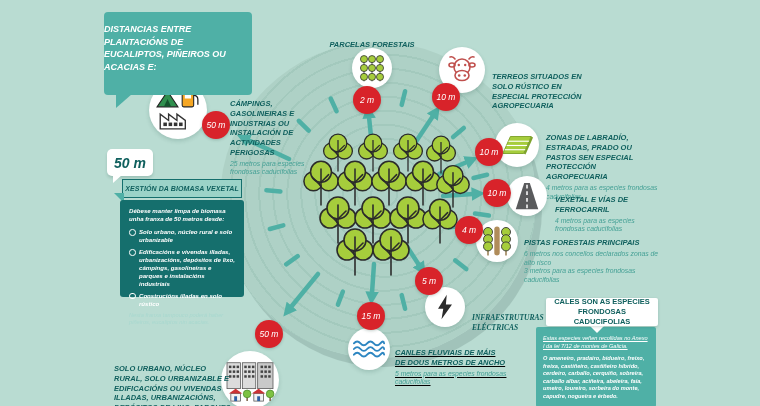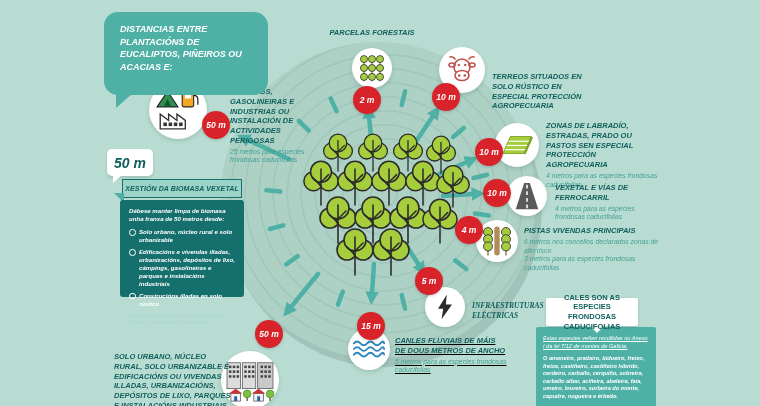--- a/index.html
+++ b/index.html
@@ -9,29 +9,29 @@
   
   .stump{position:absolute;left:220px;top:42px;width:316px;height:316px;border-radius:50%;
          background:repeating-radial-gradient(circle at 52% 48%, #aed1c6 0 12px, #a3c9bd 12px 14px);
          box-shadow:6px 9px 0 rgba(124,156,146,.38);}
   svg.overlay{position:absolute;left:0;top:0;}
   
   .icircle{position:absolute;background:#fff;border-radius:50%;display:flex;align-items:center;justify-content:center;
            box-shadow:0 2px 4px rgba(30,70,60,.18);}
   
   .badge{position:absolute;width:28px;height:28px;border-radius:50%;background:#d8232a;color:#fff;
-         font-size:8.5px;font-weight:bold;font-style:italic;display:flex;align-items:center;justify-content:center;
+         font-size:8.5px;font-weight:normal;font-style:italic;display:flex;align-items:center;justify-content:center;
          box-shadow:0 1px 3px rgba(30,70,60,.25);}
   
   .item-label{position:absolute;}
-  .item-title{display:block;color:#10605e;font-weight:bold;font-style:italic;font-size:7.5px;line-height:1.3;}
+  .item-title{display:block;color:#10605e;font-weight:bold;font-style:italic;font-size:7.5px;line-height:1.3;margin-top:12px;}
   .item-sub{display:block;color:#44a095;font-style:italic;font-size:6.8px;line-height:1.3;margin-top:2px;white-space:pre-line;}
   
-  .bubble{position:absolute;left:104px;top:12px;width:138px;height:62px;background:#4fb0a6;border-radius:14px;
-          padding:11px 10px 10px 16px;color:#fff;font-weight:bold;font-style:italic;font-size:9px;line-height:1.4;}
+  .bubble{position:absolute;left:104px;top:12px;width:138px;height:62px;background:#4fb0a6;border-radius:4px;
+          padding:11px 10px 10px 0;color:#fff;font-weight:bold;font-style:italic;font-size:9px;line-height:1.4;}
   .bubble:after{content:"";position:absolute;left:12px;bottom:-13px;width:0;height:0;
           border-top:14px solid #4fb0a6;border-right:16px solid transparent;}
   
   .fifty{position:absolute;left:107px;top:149px;width:46px;height:27px;background:#fff;border-radius:5px;
          display:flex;align-items:center;justify-content:center;color:#10605e;font-weight:bold;font-style:italic;
          font-size:14px;box-shadow:0 2px 3px rgba(30,70,60,.18);}
   .fifty:after{content:"";position:absolute;left:6px;bottom:-7px;width:0;height:0;
          border-top:8px solid #fff;border-right:9px solid transparent;}
   
   .strip{position:absolute;left:122px;top:179px;width:118px;height:17px;background:#9bd3c8;border:1px solid #156f6d;
@@ -41,21 +41,21 @@
          border-top:10px solid #4fb0a6;border-left:10px solid transparent;}
   
   .bio-box{position:absolute;left:120px;top:200px;width:124px;height:97px;background:#156f6d;border-radius:3px;
            padding:7px 9px;box-sizing:border-box;color:#fff;font-style:italic;}
   .bio-intro{font-size:6.1px;line-height:1.35;font-weight:bold;}
   .bio-list{list-style:none;margin:5px 0 0 0;padding:0;}
   .bio-list li{position:relative;padding-left:10px;font-size:6.1px;line-height:1.3;margin-bottom:4px;font-weight:bold;}
   .bio-list li:before{content:"";position:absolute;left:0;top:1px;width:4.5px;height:4.5px;border:1.2px solid #fff;border-radius:50%;}
   .bio-note{font-size:5.7px;line-height:1.35;color:#a8d8cf;margin-top:4px;}
   
-  .sp-head{position:absolute;left:546px;top:298px;width:92px;height:28px;background:#fff;border-radius:2px;
+  .sp-head{position:absolute;left:546px;top:298px;width:112px;height:28px;background:#fff;border-radius:2px;
            color:#10605e;font-weight:bold;font-size:7.5px;line-height:1.3;display:flex;align-items:center;justify-content:center;
            text-align:center;padding:2px 4px;box-sizing:border-box;box-shadow:0 1px 3px rgba(30,70,60,.2);z-index:3;}
   .sp-body{position:absolute;left:536px;top:327px;width:120px;background:#4fb0a6;border-radius:2px;
            padding:8px 7px 7px 7px;box-sizing:border-box;color:#fff;font-style:italic;z-index:2;}
   .sp-body:before{content:"";position:absolute;top:-1px;left:54px;width:0;height:0;
            border-top:7px solid #fff;border-left:7px solid transparent;border-right:7px solid transparent;}
   .sp-intro{font-size:5.6px;line-height:1.35;text-decoration:underline;}
   .sp-list{font-size:5.6px;line-height:1.35;font-weight:bold;margin-top:5px;}
 </style>
 </head>
@@ -171,21 +171,21 @@
         <circle cx="16" cy="13" r="8"></circle>
         <ellipse cx="16" cy="21.5" rx="7" ry="5" fill="#fff"></ellipse>
       </g>
       <circle cx="13.2" cy="21.5" r="1.3" fill="#c0504d"></circle>
       <circle cx="18.8" cy="21.5" r="1.3" fill="#c0504d"></circle>
       <circle cx="12.8" cy="11" r="1.2" fill="#c0504d"></circle>
       <circle cx="19.2" cy="11" r="1.2" fill="#c0504d"></circle>
     </svg>
   </div>
   <div class="badge" style="left:432px;top:83px;">10 m</div>
-  <div class="item-label" style="left:492px;top:72px;width:100px;">
+  <div class="item-label" style="left:492px;top:60px;width:100px;">
     <span class="item-title">TERREOS SITUADOS EN SOLO RÚSTICO EN ESPECIAL PROTECCIÓN AGROPECUARIA</span>
   </div>
 
   <div class="icircle" style="left:495px;top:123px;width:44px;height:44px;">
     <svg width="34" height="28" viewBox="0 0 36 28">
       <polygon points="3,23 11,5 33,5 25,23" fill="#a6cd3c" stroke="#7ea32c" stroke-width="1"></polygon>
       <line x1="9" y1="10" x2="31" y2="10" stroke="#fff" stroke-width="1.2"></line>
       <line x1="7" y1="14.5" x2="29" y2="14.5" stroke="#fff" stroke-width="1.2"></line>
       <line x1="5" y1="19" x2="27" y2="19" stroke="#fff" stroke-width="1.2"></line>
       <polygon points="25,23 33,5 35,6 27,24" fill="#7ea32c"></polygon>
@@ -219,21 +219,21 @@
           <circle cx="7" cy="18" r="5"></circle>
           <circle cx="7" cy="26" r="5"></circle>
         <circle cx="27" cy="10" r="5"></circle>
           <circle cx="27" cy="18" r="5"></circle>
           <circle cx="27" cy="26" r="5"></circle>
       </g>
     </svg>
   </div>
   <div class="badge" style="left:455px;top:216px;text-align:right;">4 m</div>
   <div class="item-label" style="left:524px;top:226px;width:138px;">
-    <span class="item-title">PISTAS VIVENDAS PRINCIPAIS</span>
+    <span class="item-title">PISTAS FORESTAIS PRINCIPAIS</span>
     <span class="item-sub">6 metros nos concellos declarados zonas de alto risco
 3 metros para as especies frondosas caducifolias</span>
   </div>
 
   <div class="icircle" style="left:425px;top:287px;width:40px;height:40px;">
     <svg width="22" height="28" viewBox="0 0 24 32">
       <polygon points="14,2 4,18 10,18 8,30 20,13 13,13" fill="#2b2b2b"></polygon>
     </svg>
   </div>
   <div class="badge" style="left:415px;top:267px;">5 m</div>
@@ -243,21 +243,21 @@
 
   <div class="icircle" style="left:348px;top:328px;width:42px;height:42px;">
     <svg width="34" height="24" viewBox="0 0 36 24">
       <g fill="none" stroke="#2e86c1" stroke-width="2" stroke-linecap="round">
         <path d="M2 6 q3.5 -4 7 0 t7 0 t7 0 t7 0 t4 0"></path>
         <path d="M2 12 q3.5 -4 7 0 t7 0 t7 0 t7 0 t4 0"></path>
         <path d="M2 18 q3.5 -4 7 0 t7 0 t7 0 t7 0 t4 0"></path>
       </g>
     </svg>
   </div>
-  <div class="badge" style="left:357px;top:302px;margin-top:10px;">15 m</div>
+  <div class="badge" style="left:357px;top:302px;">15 m</div>
   <div class="item-label" style="left:395px;top:336px;width:112px;text-decoration:underline;">
     <span class="item-title">CANLES FLUVIAIS DE MÁIS DE DOUS METROS DE ANCHO</span>
     <span class="item-sub">5 metros para as especies frondosas caducifolias</span>
   </div>
 
   <div class="icircle" style="left:221px;top:351px;width:58px;height:58px;">
     <svg width="50" height="46" viewBox="0 0 52 48">
       <rect x="2" y="6" width="14" height="27" fill="#dcdcdc" stroke="#555" stroke-width="0.8"></rect>
       <rect x="18" y="6" width="14" height="27" fill="#dcdcdc" stroke="#555" stroke-width="0.8"></rect>
       <rect x="34" y="6" width="16" height="27" fill="#c9c9c9" stroke="#555" stroke-width="0.8"></rect>

